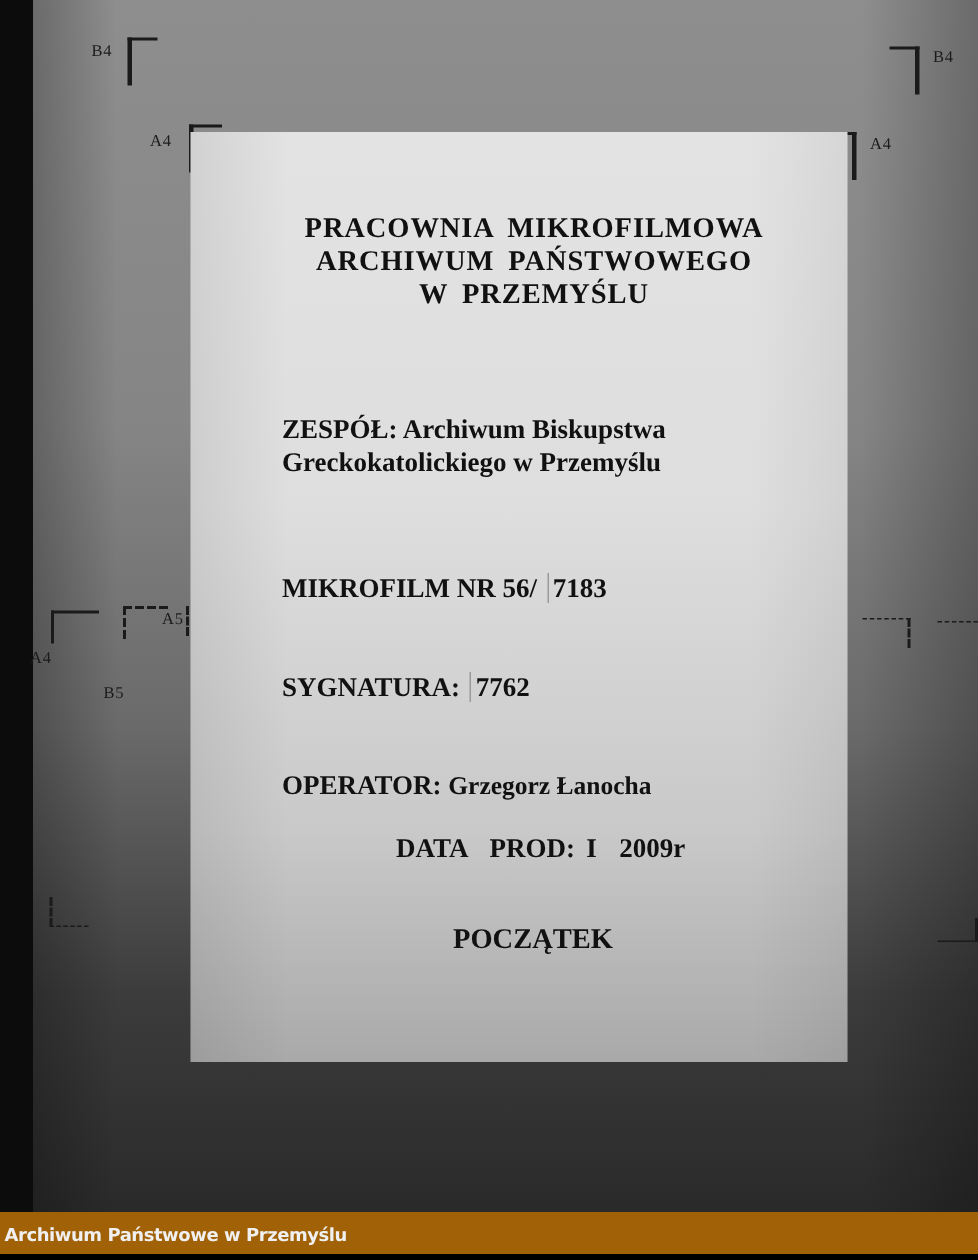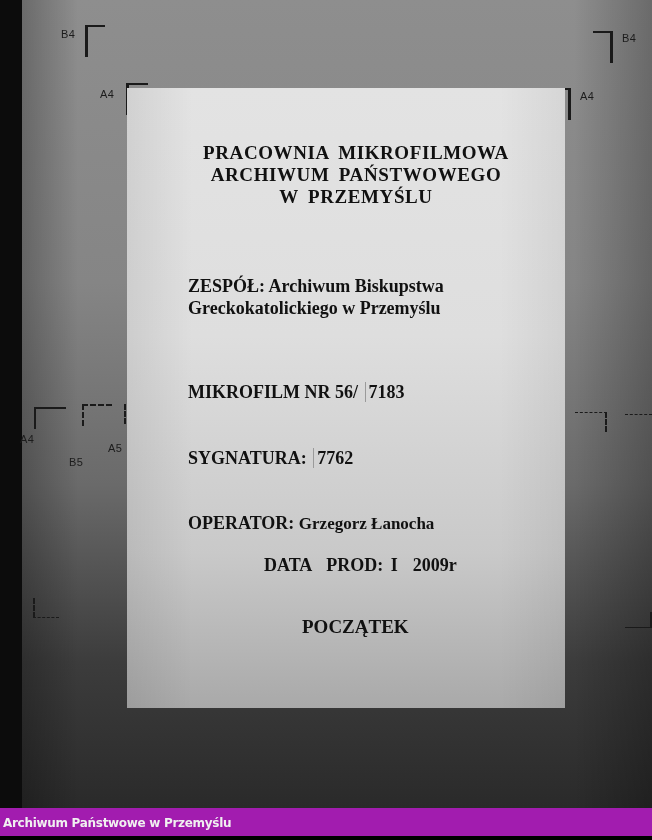--- a/index.html
+++ b/index.html
@@ -15,21 +15,21 @@
       background: linear-gradient(to right, rgba(0,0,0,0.35) 0%, rgba(0,0,0,0) 12%, rgba(0,0,0,0) 88%, rgba(0,0,0,0.25) 100%);
     }
     .left-strip {
       position: absolute; left: 0; top: 0; width: 22px; height: 808px;
       background: #0c0c0c;
     }
 
     
     .mark { position: absolute; border-color: #1a1a1a; border-style: solid; border-width: 0; }
     .mark-label {
-      position: absolute; font-family: Liberation Sans, sans-serif; font-size: 11px;
+      position: absolute; font-family: Liberation Serif, serif; font-size: 11px;
       color: #1c1c1c; letter-spacing: 0.5px;
     }
     .dashed { border-style: dashed; }
 
     .page {
       position: absolute; left: 127px; top: 88px; width: 438px; height: 620px;
       background: linear-gradient(to bottom, #e3e3e3 0%, #dedede 40%, #c9c9c9 75%, #a9a9a9 100%);
       color: #111;
     }
     .page::after {
@@ -46,21 +46,21 @@
     .heading div { white-space: nowrap; }
 
     .field {
       position: absolute; left: 61px; font-weight: bold; font-size: 18px; line-height: 22px;
       white-space: nowrap;
     }
     .field .val { font-weight: bold; }
     .box-val { border-left: 1px solid #9a9a9a; padding-left: 3px; margin-left: 2px; }
 
     .caption {
-      position: absolute; left: 0; top: 808px; width: 652px; height: 28px; background: #a21caf; text-decoration: underline;
+      position: absolute; left: 0; top: 808px; width: 652px; height: 28px; background: #a16207; text-decoration: underline;
     }
     .caption-text {
       position: absolute; left: 3px; top: 8px; color: #f0f0f0;
       font-family: "DejaVu Sans", sans-serif; font-size: 12px; font-weight: bold;
       letter-spacing: -0.3px;
     }
   </style>
 </head>
 <body>
 
@@ -76,21 +76,21 @@
   <div class="mark-label" style="left:100px;top:88px;">A4</div>
   <div class="mark" style="left:126px;top:83px;width:22px;height:32px;border-left-width:3px;border-top-width:2px;"></div>
   <div class="mark" style="left:549px;top:88px;width:22px;height:32px;border-right-width:3px;border-top-width:2px;"></div>
   <div class="mark-label" style="left:580px;top:90px;">A4</div>
 
   <div class="mark" style="left:34px;top:407px;width:32px;height:22px;border-left-width:2px;border-top-width:2px;"></div>
   <div class="mark dashed" style="left:82px;top:404px;width:30px;height:22px;border-left-width:2px;border-top-width:2px;"></div>
   <div class="mark dashed" style="left:124px;top:404px;width:2px;height:20px;border-left-width:2px;"></div>
   <div class="mark-label" style="left:20px;top:433px;">A4</div>
   <div class="mark-label" style="left:69px;top:456px;">B5</div>
-  <div class="mark-label" style="left:108px;top:442px;">A5</div>
+  <div class="mark-label" style="left:108px;top:407px;">A5</div>
 
   <div class="mark dashed" style="left:575px;top:412px;width:32px;height:20px;border-right-width:2px;border-top-width:1px;"></div>
   <div class="mark dashed" style="left:625px;top:414px;width:27px;height:2px;border-top-width:1px;"></div>
 
   <div class="mark dashed" style="left:33px;top:598px;width:26px;height:20px;border-left-width:2px;border-bottom-width:1px;"></div>
 
   <div class="mark" style="left:625px;top:612px;width:27px;height:16px;border-right-width:2px;border-bottom-width:1px;"></div>
 
   <div class="page">
     <div class="heading">

